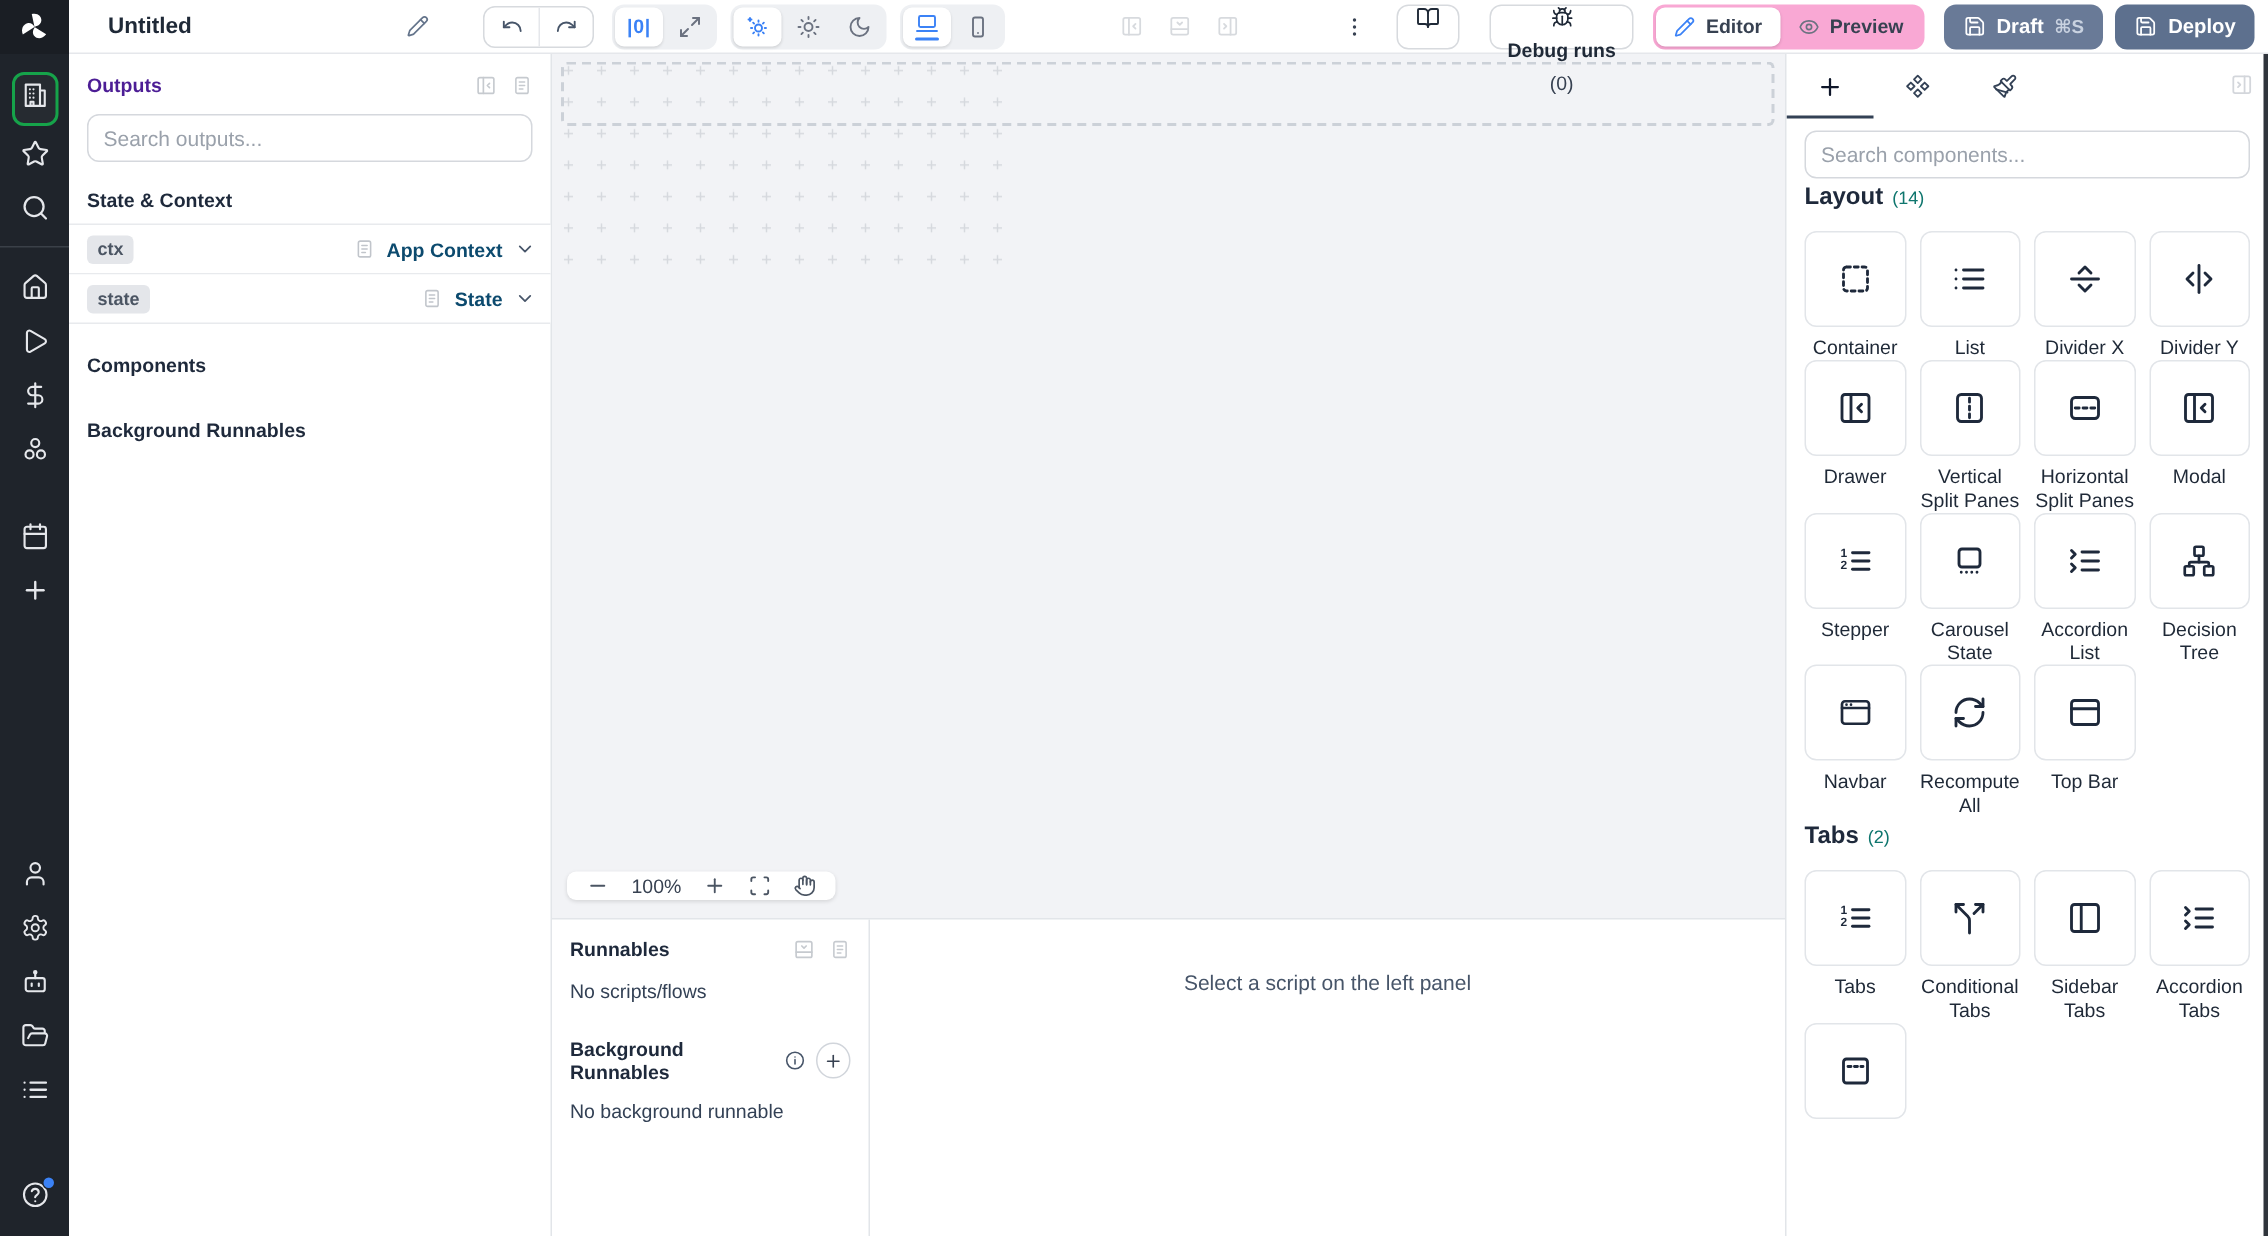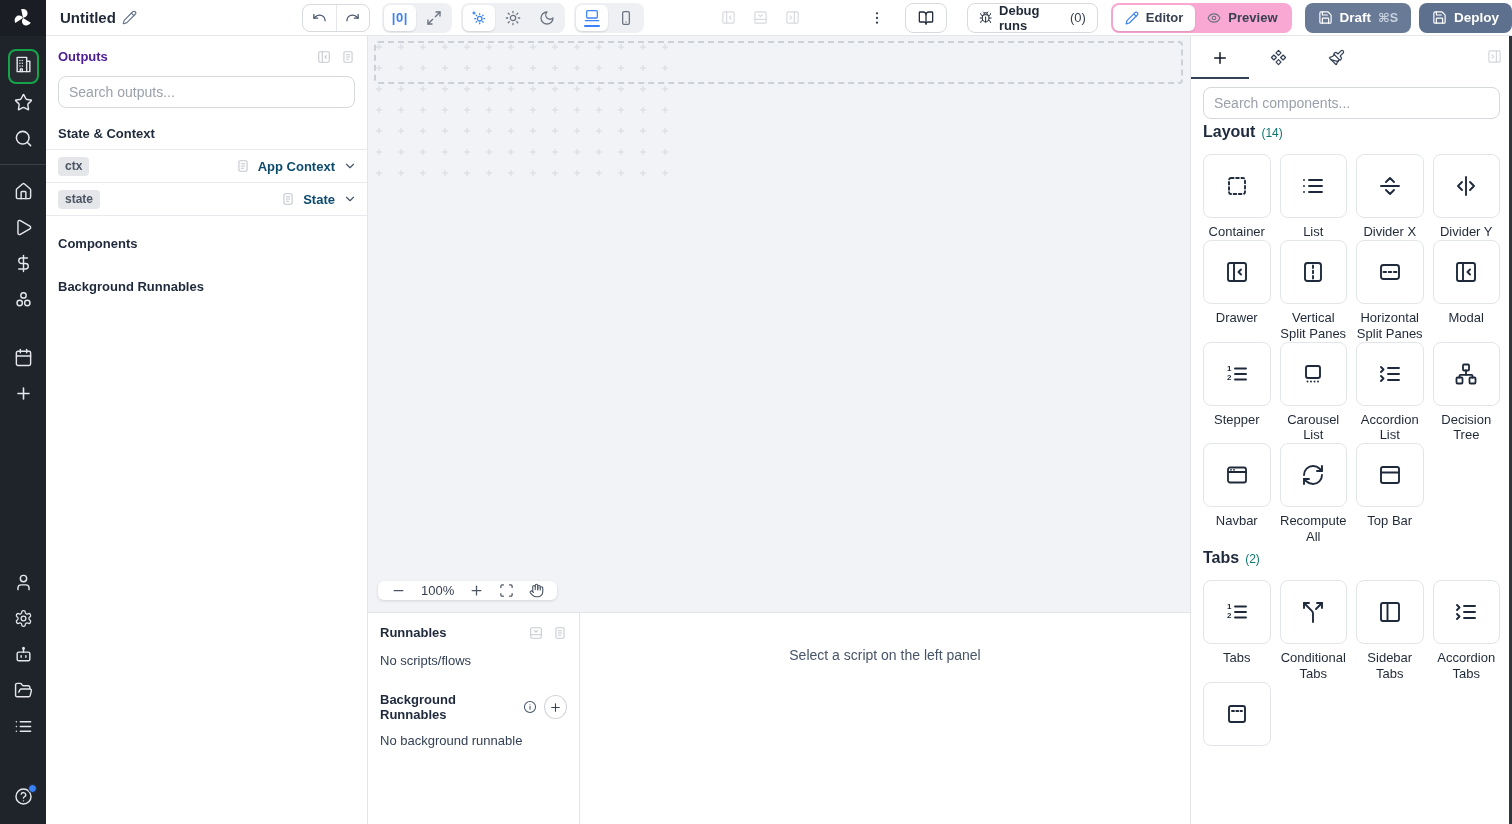--- a/index.html
+++ b/index.html
@@ -17,41 +17,41 @@
   .sb-item { width:46px; height:36px; display:flex; align-items:center; justify-content:center; cursor:pointer; position:relative; }
   .sb-active-box { border:2px solid #16a34a; border-radius:8px; padding:4px; background:#262b31; }
   .sb-divider { width:46px; height:1px; background:#3a4048; margin:8px 0; }
   .sb-bottom { margin-top:auto; padding-bottom:10px; display:flex; flex-direction:column; align-items:center; width:100%; }
   .sb-help { margin-top:34px; }
   .sb-badge { position:absolute; top:6px; right:9px; width:9px; height:9px; border-radius:50%; background:#3b82f6; border:1.5px solid #1f242b; }
 
   
   .topbar { position:absolute; left:46px; top:0; right:0; height:36px; background:#fff;
     border-bottom:1px solid #e5e7eb; display:flex; align-items:center; z-index:20; }
-  .title-wrap { width:252px; display:flex; align-items:center; padding:0 6px 0 14px; }
+  .title-wrap { width:252px; display:flex; align-items:center; justify-content:space-between; padding:0 6px 0 26px; }
   .app-title { font-size:15px; font-weight:600; color:#1f2937; }
   .tb-iconbtn { width:28px; height:26px; display:flex; align-items:center; justify-content:center;
     border-radius:6px; color:#64748b; cursor:pointer; }
   .tb-iconbtn [data-icon]{ width:15px; height:15px; }
   .btn-group { display:flex; align-items:center; border:1px solid #d7dade; border-radius:8px; background:#fff; height:28px; overflow:hidden; }
   .btn-group .cell { width:36px; height:100%; display:flex; align-items:center; justify-content:center; color:#475569; cursor:pointer; }
   .btn-group .cell + .cell { border-left:1px solid #e5e7eb; }
   .btn-group .cell [data-icon]{ width:15px; height:15px; }
   .pill { display:flex; align-items:center; background:#eef0f3; border-radius:8px; height:30px; padding:2px; gap:2px; }
   .pill .chip { min-width:32px; height:26px; padding:0 8px; display:flex; flex-direction:column; align-items:center; justify-content:center;
     border-radius:6px; color:#6b7280; cursor:pointer; }
   .pill .chip [data-icon]{ width:16px; height:16px; }
   .pill .chip.active { background:#fff; box-shadow:0 1px 2px rgba(0,0,0,.12); color:#3b82f6; }
   .zoom0 { font-size:13px; font-weight:700; letter-spacing:.5px; }
   .dev-underline { width:16px; height:2px; border-radius:2px; background:#3b82f6; margin-top:1px; }
   .muted-icons { display:flex; align-items:center; gap:17px; }
   .muted-icons [data-icon]{ width:15px; height:15px; color:#d7dade; }
   .dots { width:16px; height:16px; color:#374151; cursor:pointer; }
   .tb-border-btn { display:flex; align-items:center; gap:7px; border:1px solid #d7dade; border-radius:8px; background:#fff;
-    height:30px; padding:0 11px; cursor:pointer; }
+    height:30px; padding:0 11px; cursor:pointer;flex-direction:column; }
   .tb-border-btn [data-icon]{ width:15px; height:15px; color:#1f2937; }
   .tb-border-btn .lbl { font-size:13px; font-weight:600; color:#1f2937; }
   .tb-border-btn .cnt { font-size:13px; color:#374151; }
   .seg { display:flex; align-items:center; background:#f9a8d4; border-radius:8px; padding:2px; height:30px; }
   .seg .seg-item { display:flex; align-items:center; gap:7px; height:26px; padding:0 12px; border-radius:6px; cursor:pointer; color:#374151; }
   .seg .seg-item [data-icon]{ width:14px; height:14px; color:#6b7280; }
   .seg .seg-item.active { background:#fff; box-shadow:0 1px 2px rgba(0,0,0,.12); }
   .seg .seg-item.active [data-icon]{ color:#3b82f6; }
   .seg .seg-item .lbl { font-size:13px; font-weight:600; }
   .btn-solid { display:flex; align-items:center; gap:7px; border-radius:8px; height:30px; padding:0 13px; cursor:pointer; color:#fff; }
@@ -709,21 +709,21 @@
             </div>
             <div class="comp-label">Stepper</div>
           </div>
           <div class="comp-cell">
             <div class="comp-card">
               <span class="comp-ic"><svg viewBox="0 0 24 24" fill="none" stroke="currentColor" stroke-width="1.9" stroke-linecap="round" stroke-linejoin="round">
                   <rect x="5" y="4" width="14" height="12" rx="2"></rect>
                   <path d="M6.5 19.5h.01M10 19.5h.01M13.5 19.5h.01M17 19.5h.01"></path>
                 </svg></span>
             </div>
-            <div class="comp-label">Carousel List</div>
+            <div class="comp-label">Carousel State</div>
           </div>
           <div class="comp-cell">
             <div class="comp-card">
               <span class="comp-ic"><svg viewBox="0 0 24 24" fill="none" stroke="currentColor" stroke-width="1.9" stroke-linecap="round" stroke-linejoin="round">
                   <path d="m3 10 2.5-2.5L3 5"></path>
                   <path d="m3 19 2.5-2.5L3 14"></path>
                   <path d="M10 6h11"></path>
                   <path d="M10 12h11"></path>
                   <path d="M10 18h11"></path>
                 </svg></span>

